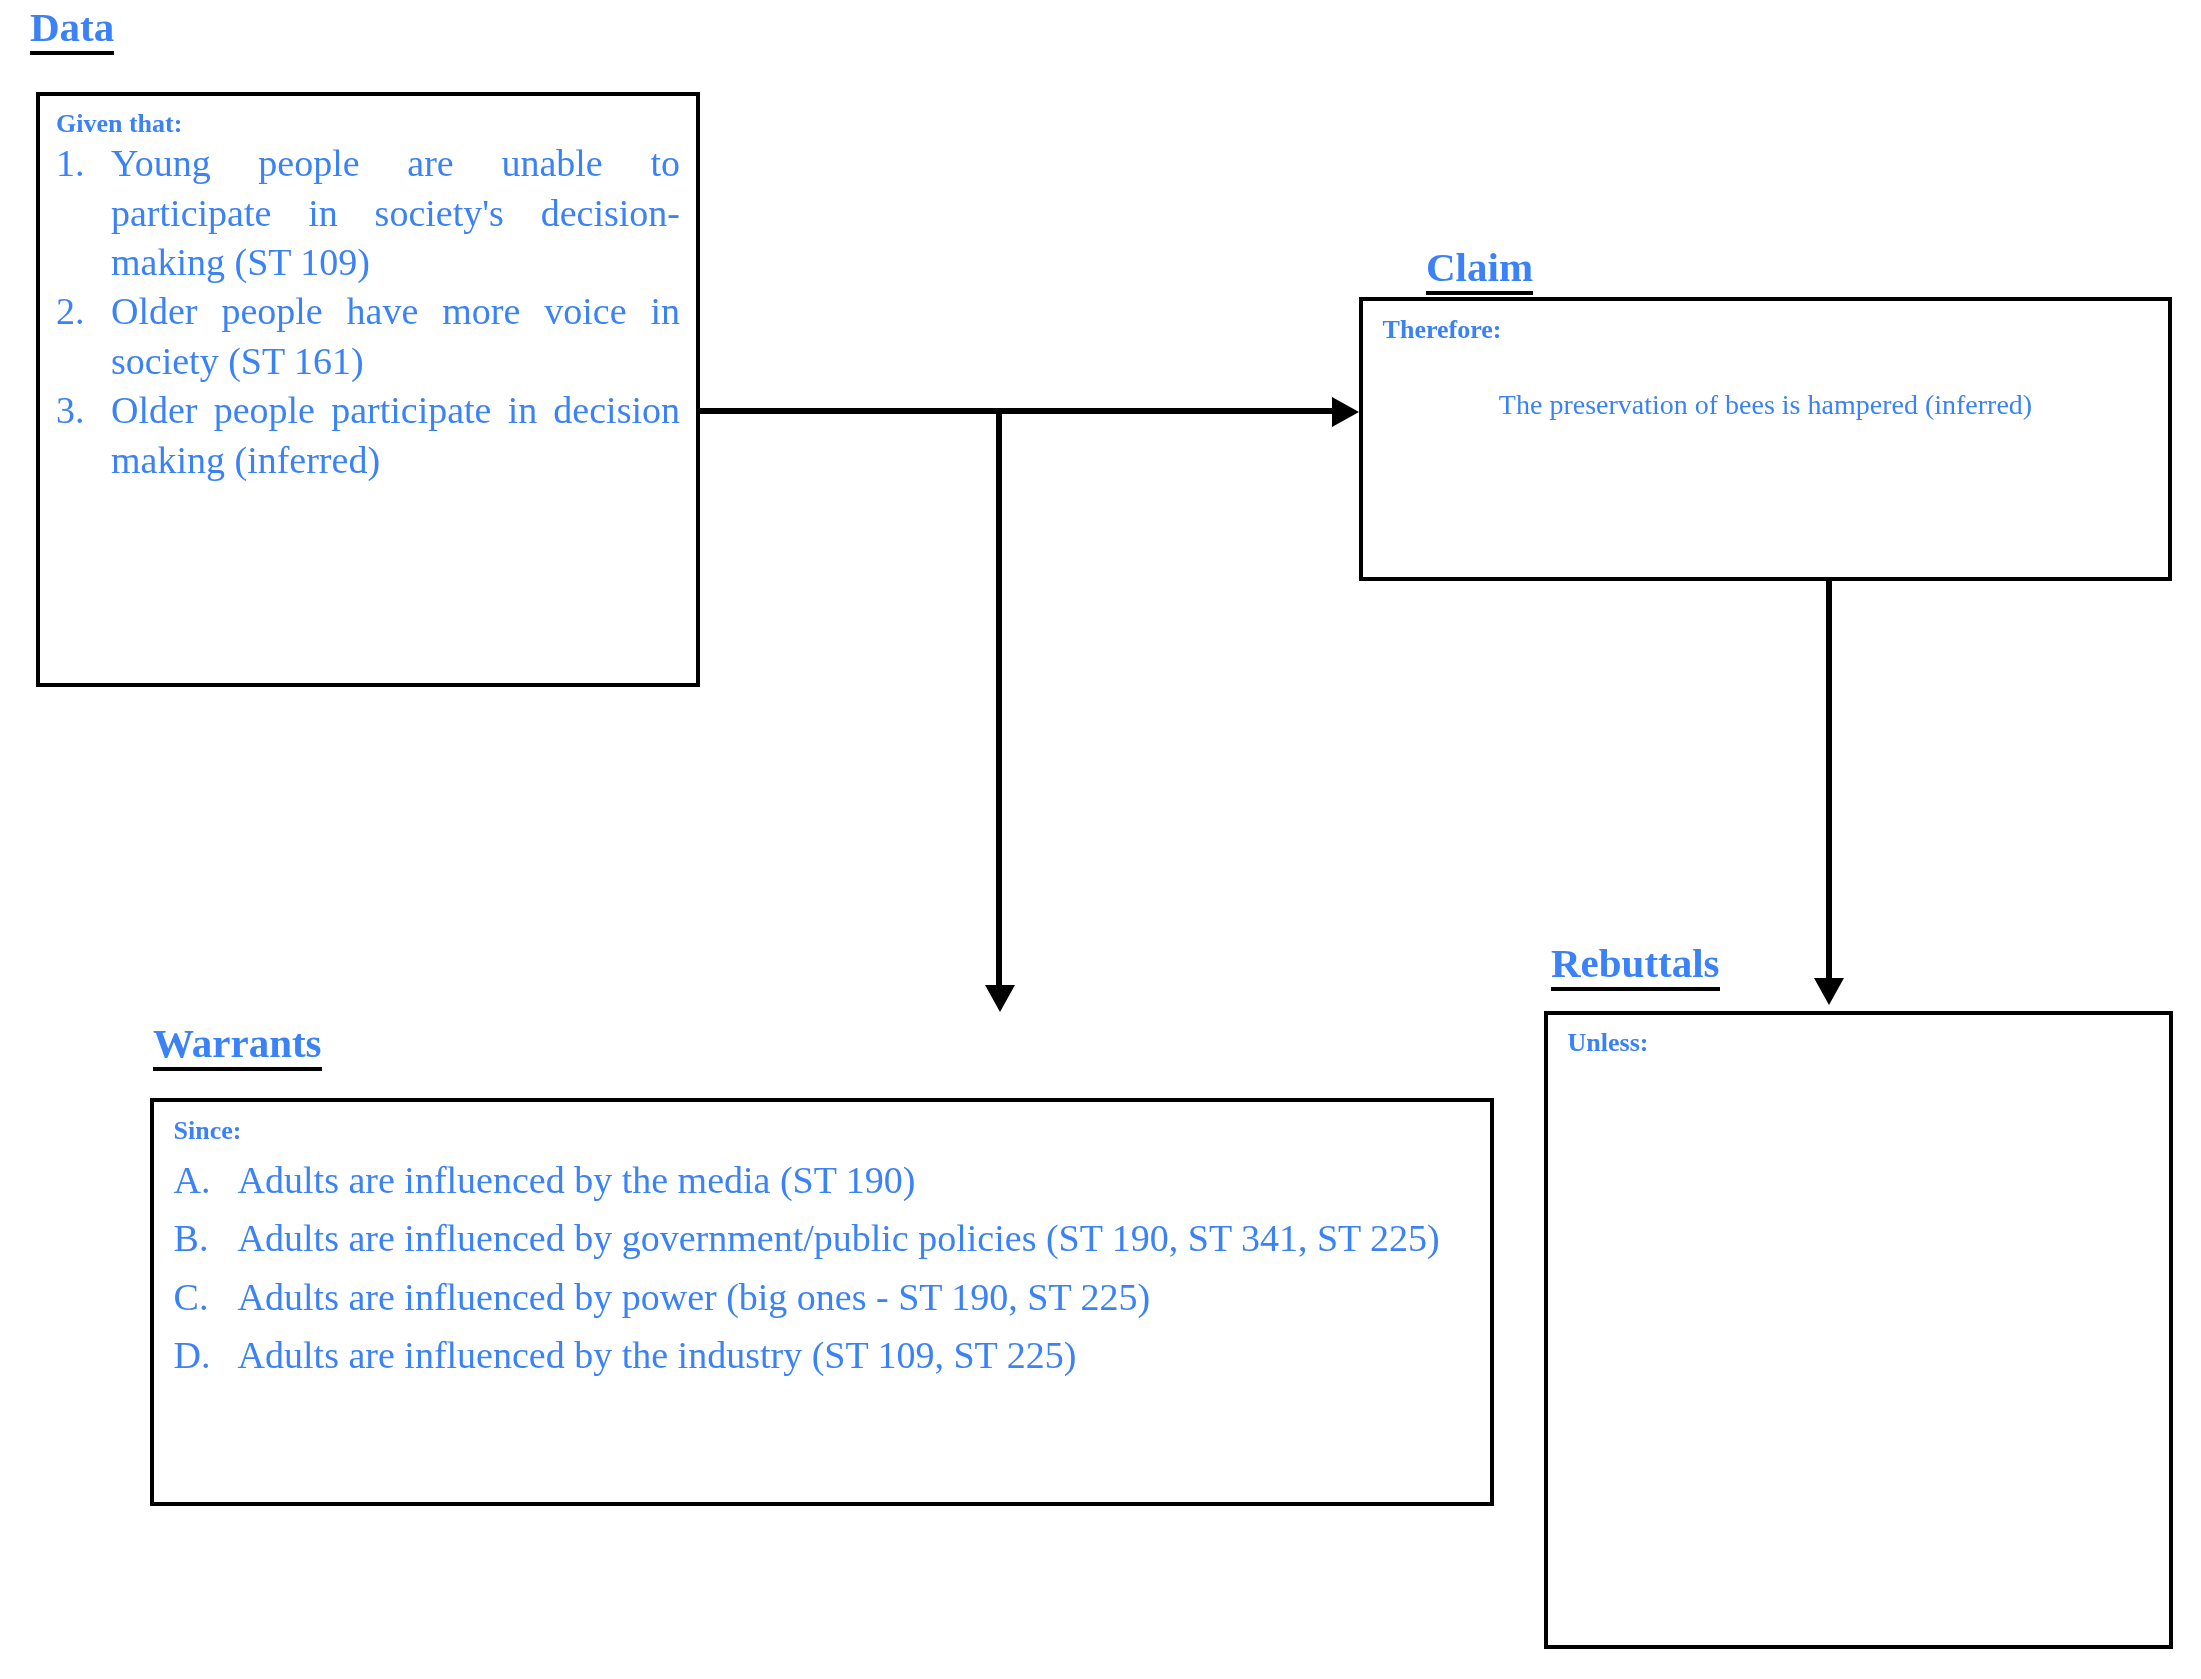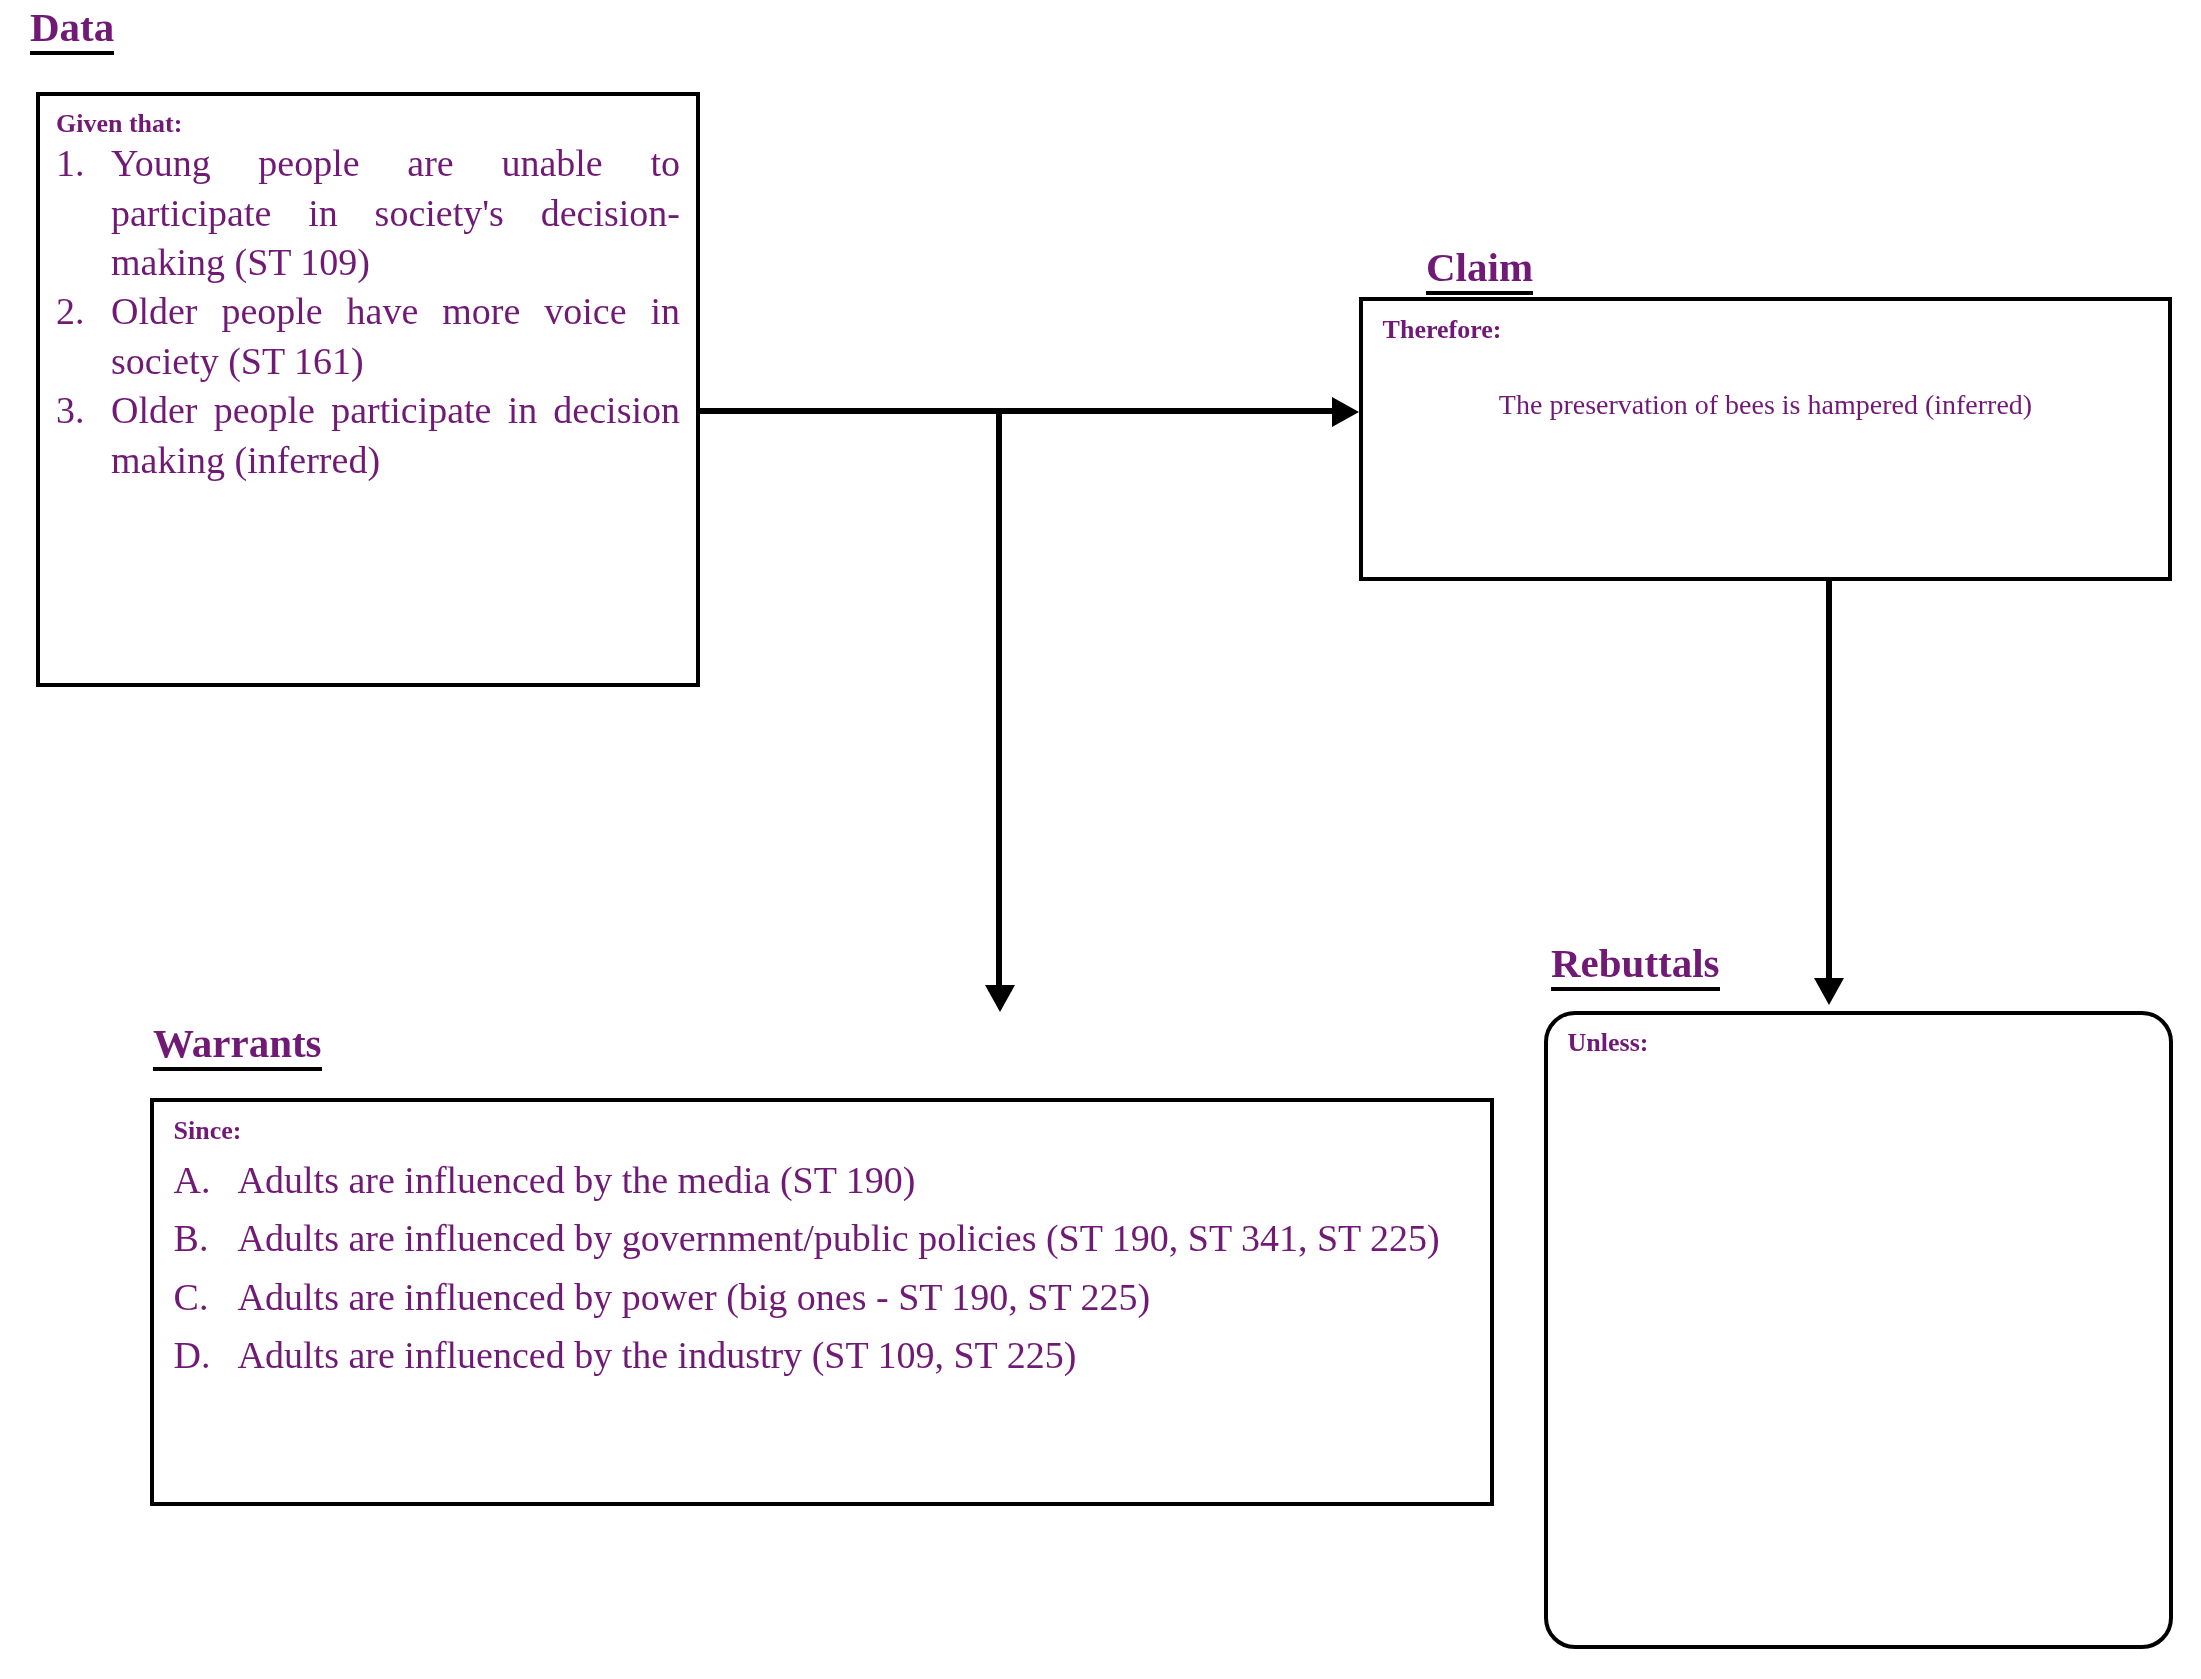--- a/index.html
+++ b/index.html
@@ -6,21 +6,21 @@
     margin: 0;
     padding: 0;
     background: #ffffff;
   }
   #canvas {
     position: relative;
     width: 2175px;
     height: 1680px;
     background: #ffffff;
     font-family: "Liberation Serif", "DejaVu Serif", serif;
-    color: #701a75;
+    color: #3b82f6;
     overflow: hidden;
   }
 
   
   .section-label {
     position: absolute;
     font-weight: bold;
     font-size: 41px;
     line-height: 1.0;
     letter-spacing: 0px;
@@ -119,21 +119,20 @@
     text-align-last: left;
   }
 
   
   #rebuttals-box {
     left: 1544px;
     top: 1011px;
     width: 629px;
     height: 638px;
     padding: 12.5px 19.6px 9px 19.6px;
-    border-radius: 31px;
   }
   #rebuttals-box .reb-text {
     font-size: 39px;
     line-height: 1.47;
     text-align: justify;
     text-align-last: left;
     margin-top: 39px;
   }
 
   

